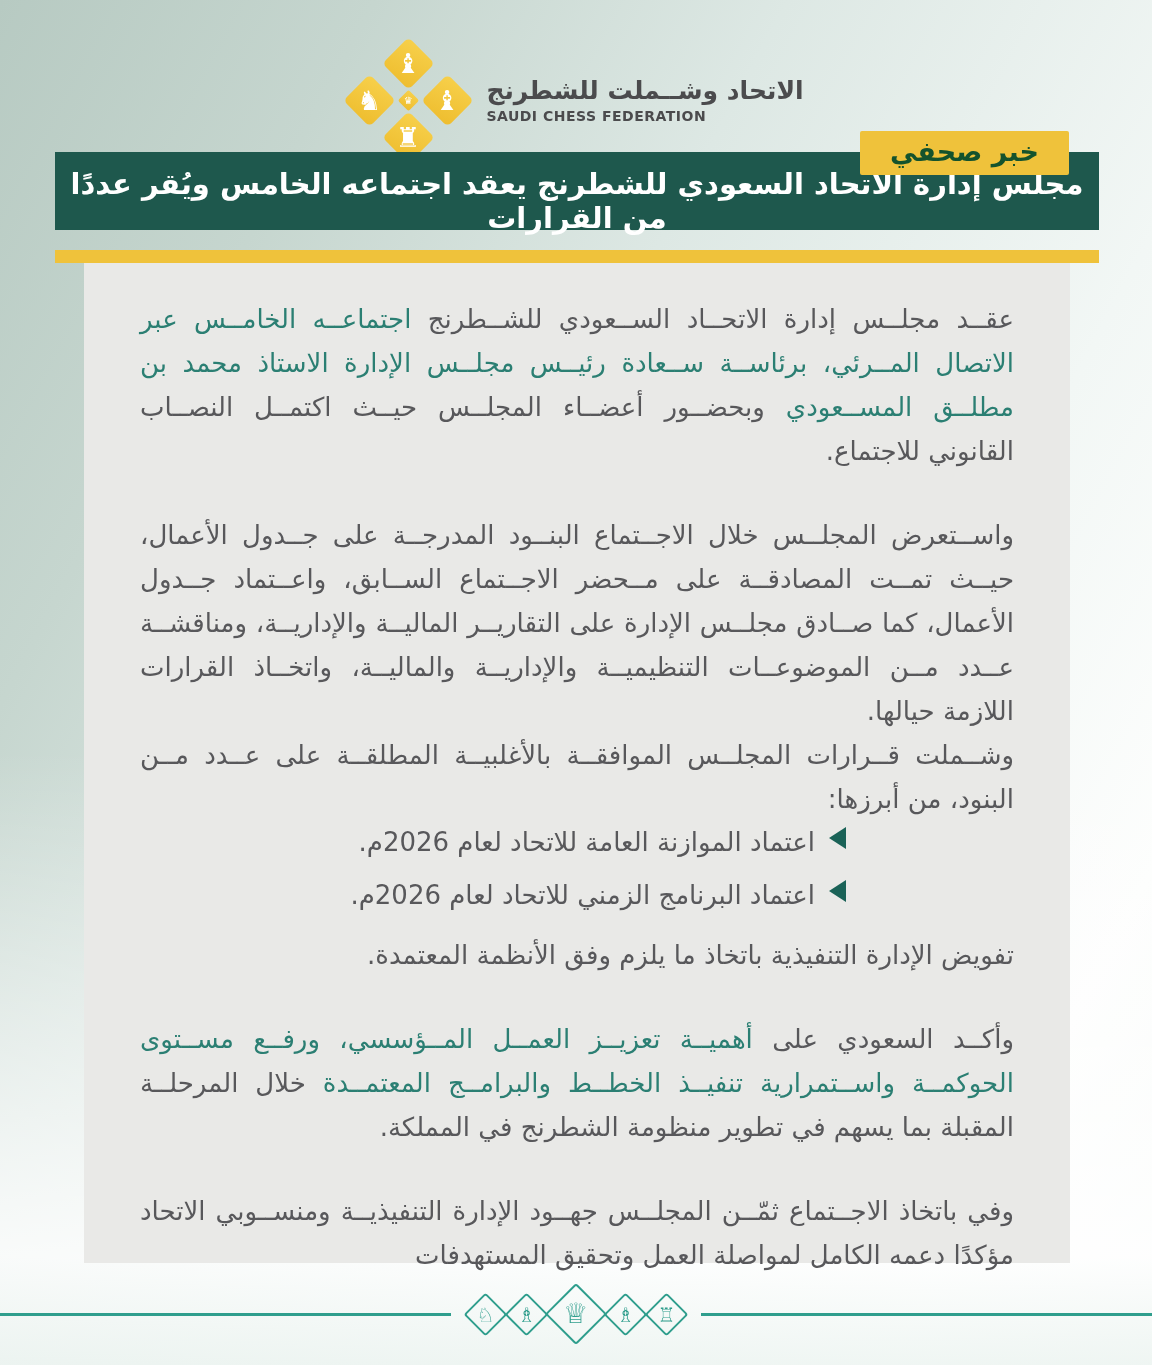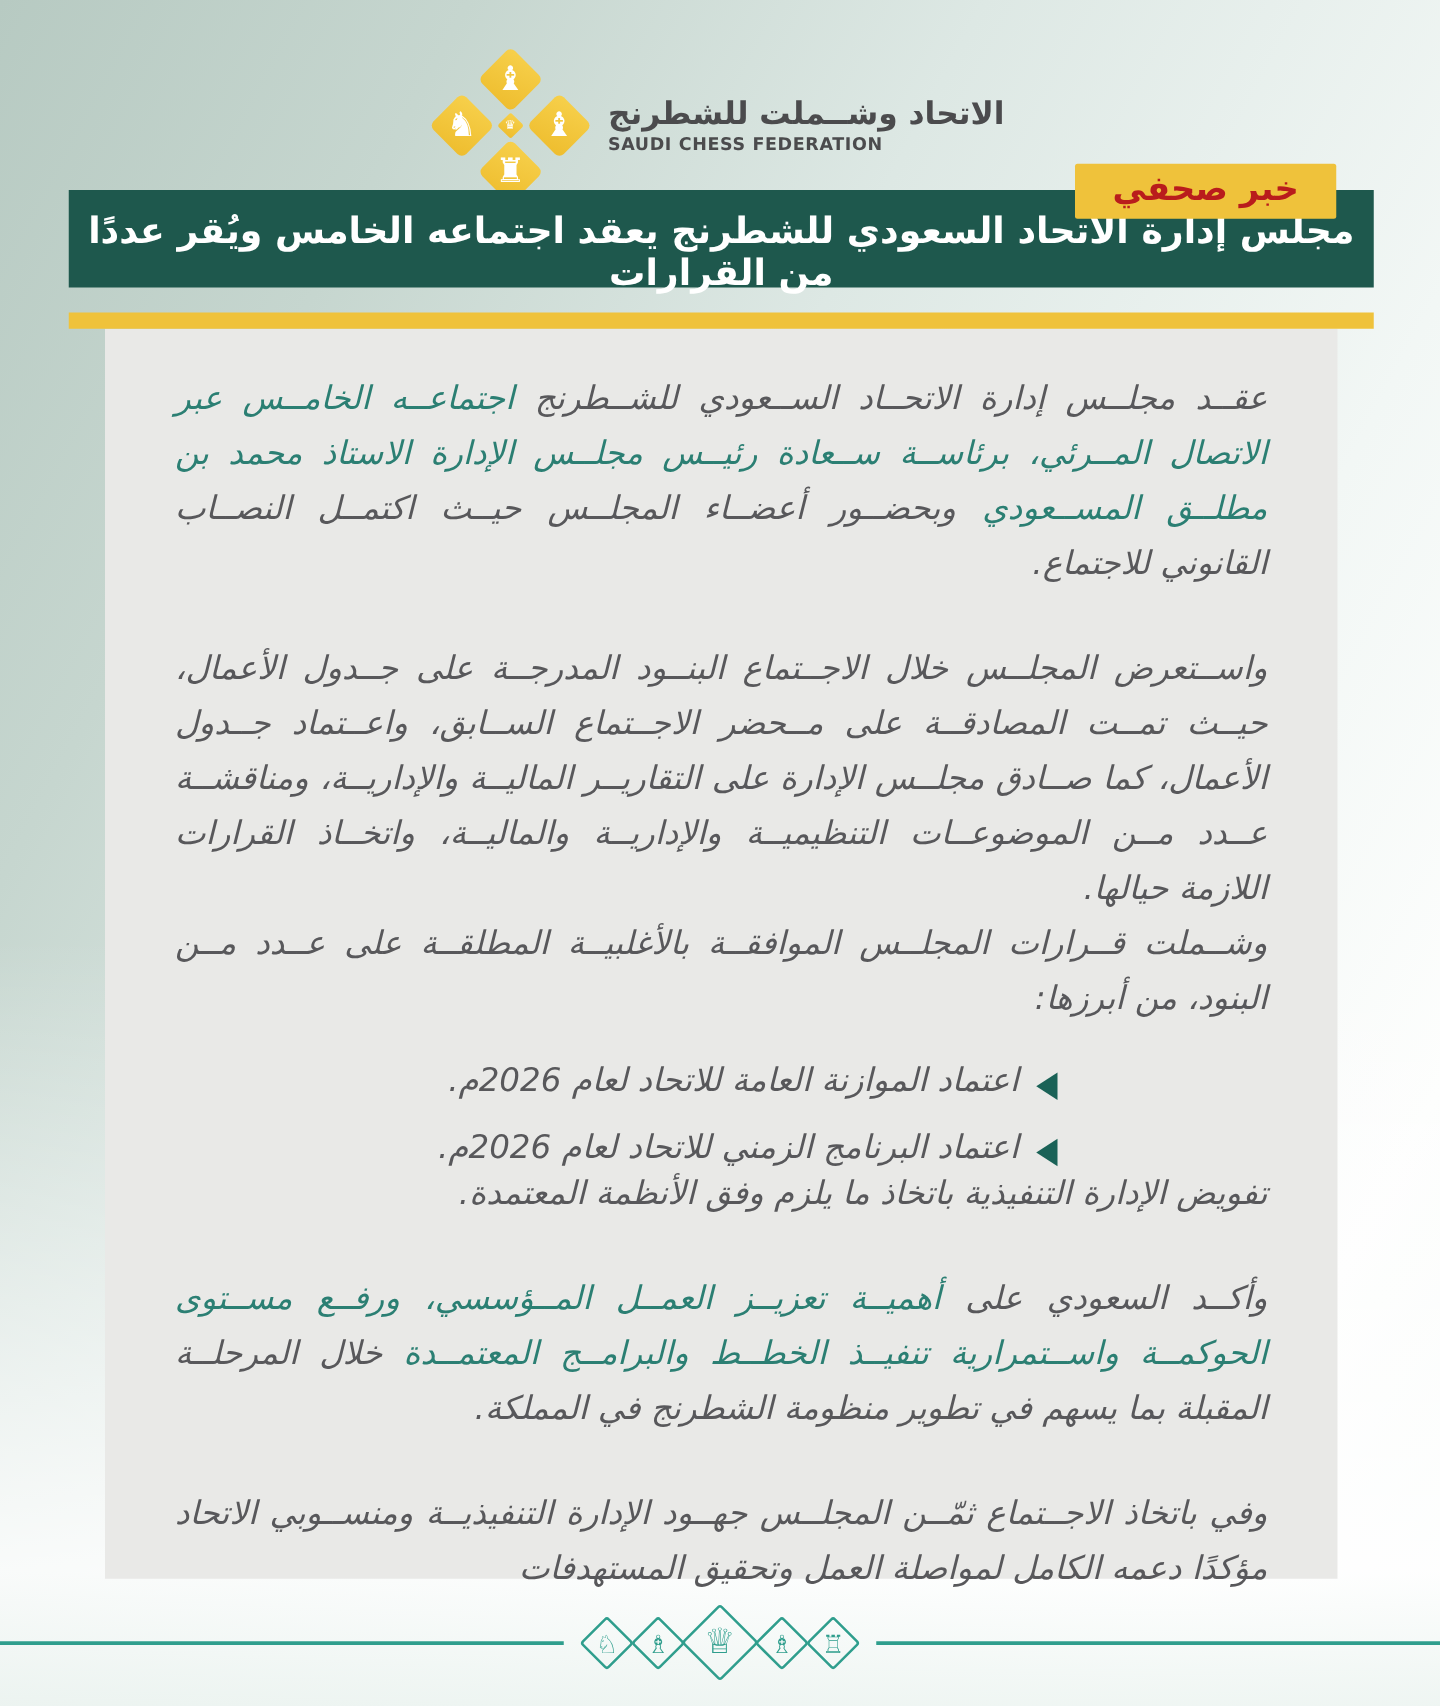--- a/index.html
+++ b/index.html
@@ -36,21 +36,21 @@
   .gd.bottom{left:42px;top:77px;}
   .gd.center{width:15px;height:15px;left:53px;top:51px;border-radius:2px;}
   .gd.center span{font-size:10px;}
   .logo-text{display:flex;flex-direction:column;align-items:flex-start;}
   .logo-ar{font-size:25px;font-weight:bold;color:#4b4b4d;direction:rtl;}
   .logo-en{font-size:14px;font-weight:bold;color:#4b4b4d;letter-spacing:.5px;margin-top:3px;}
 
   
   .badge{
     position:absolute;top:131px;right:83px;z-index:3;
-    background:#efc23b;color:#b91c1c;
+    background:#efc23b;color:#14532d;
     font-size:27px;font-weight:bold;direction:rtl;
     padding:5px 30px 8px 30px;border-radius:2px;
   }
   .band{
     position:absolute;top:152px;left:55px;width:1044px;height:78px;z-index:2;
     background:#1e584d;
     display:flex;align-items:center;justify-content:center;
   }
   .band h1{
     margin:0;padding-top:20px;
@@ -61,34 +61,33 @@
     background:#efc23b;
   }
 
   
   .card{
     position:absolute;top:263px;left:84px;width:986px;height:1000px;
     background:#e9e9e7;
     box-sizing:border-box;
     padding:34px 56px 0 56px;
     direction:rtl;
-    font-style:italic;
   }
   .card p{
     margin:0;
     font-size:26px;line-height:44px;
     text-align:justify;
     color:#58585b;
   }
   .t{color:#2b7f73;}
   .g{color:#58585b;}
   .sp1{margin-bottom:40px !important;}
   .bullets{margin:6px 0 0 0;}
   .bullet{
-    display:flex;align-items:flex-end;gap:14px;
+    display:flex;align-items:flex-start;gap:14px;
     padding-right:168px;
     height:53px;
     font-size:26px;color:#58585b;
   }
   .tri{
     width:0;height:0;flex:0 0 auto;
     border-top:11px solid transparent;
     border-bottom:11px solid transparent;
     border-right:17px solid #1a6257;
   }

